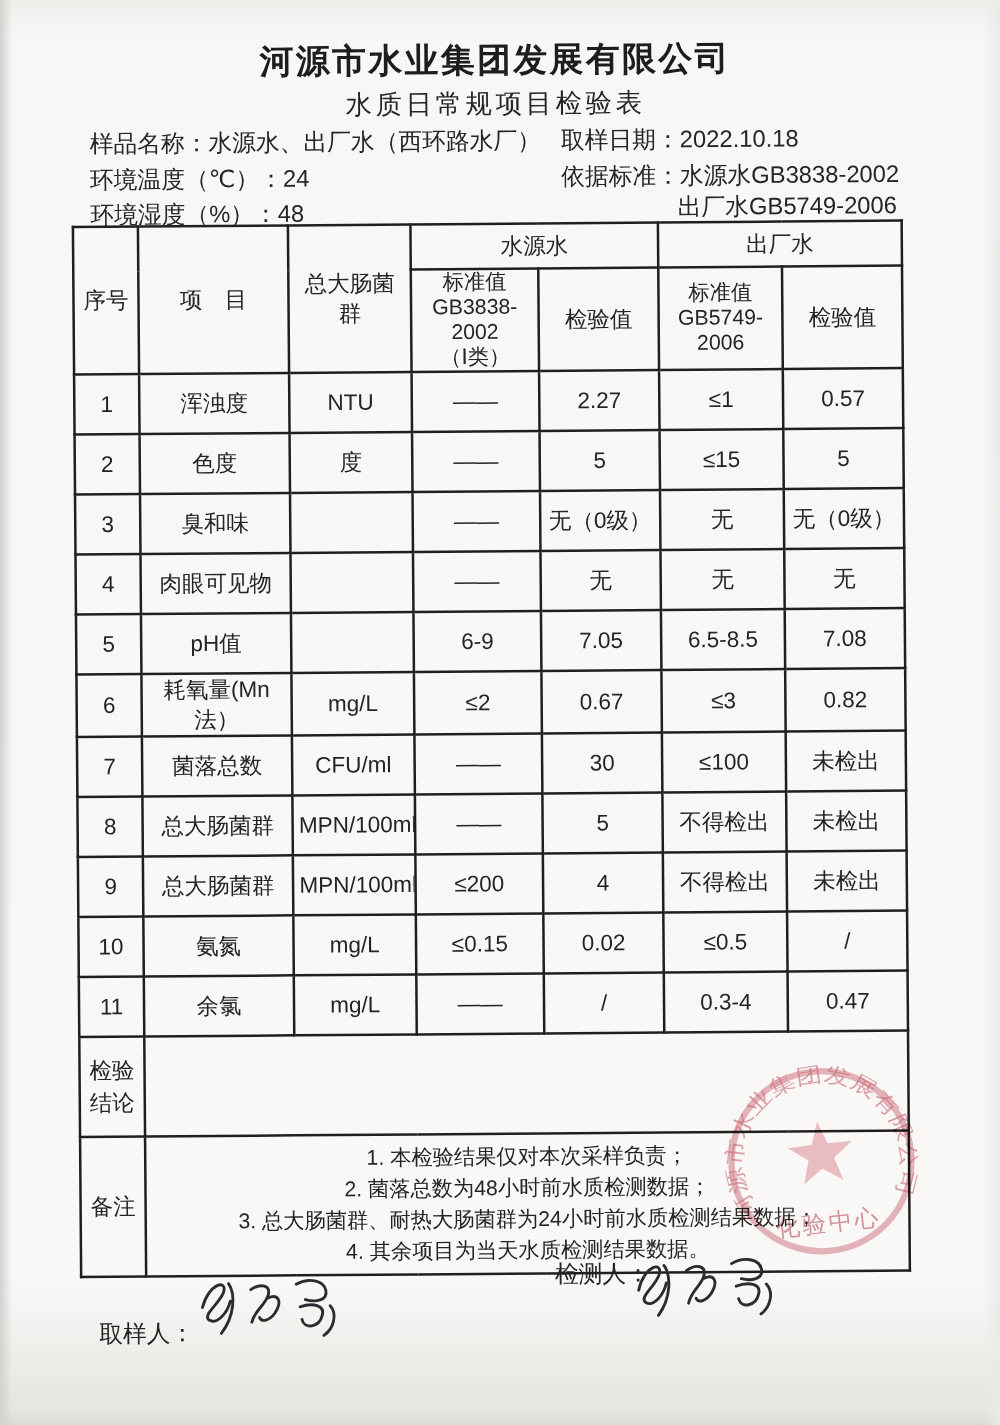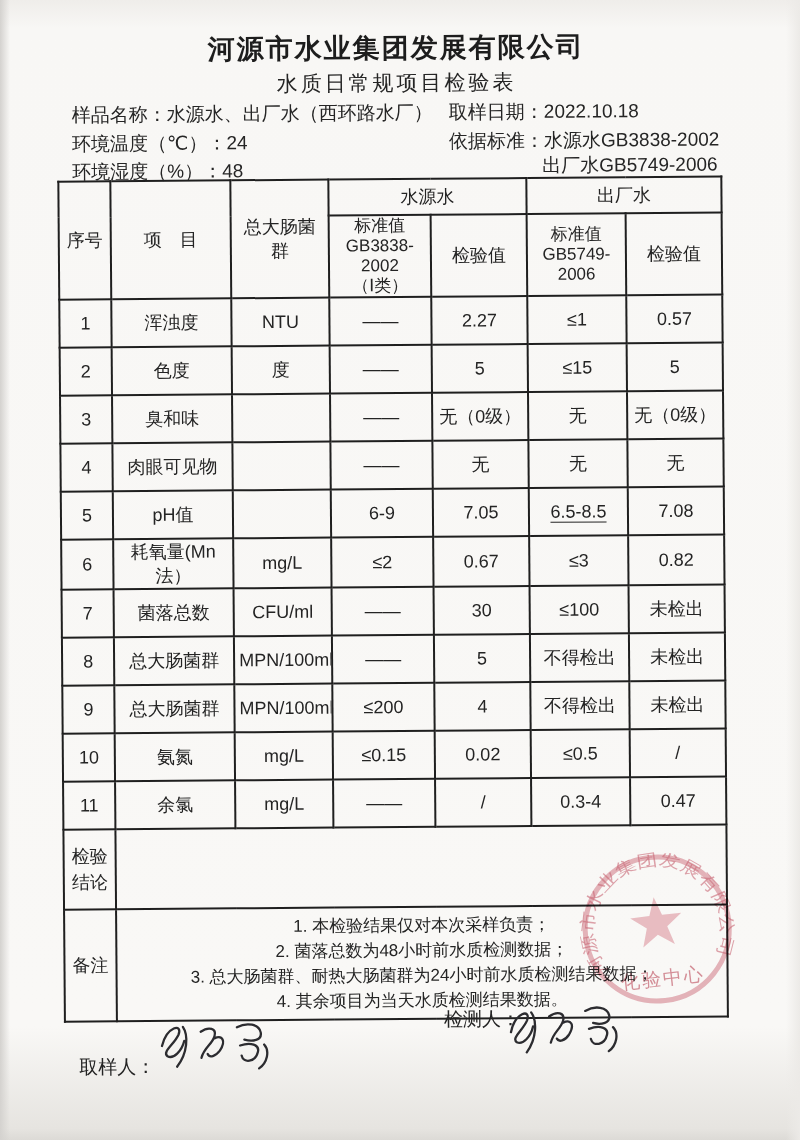--- a/index.html
+++ b/index.html
@@ -41,21 +41,21 @@
   table.grid td{
     border:2px solid #1f1f1f;padding:0 4px;
     text-align:center;vertical-align:middle;overflow:hidden;
   }
   tr.h1 td{height:34px;}
   tr.h2 td{height:64px;}
   tr.dr td{height:46px;}
   td.l{text-align:left;padding-left:7px;margin-left:29px;}
   td.std{font-size:17px;line-height:20px;white-space:pre-line;border-radius:17px;}
   td.pre{white-space:pre-line;line-height:26px;margin-left:33px;}
-  td.u, .u{text-decoration:underline;text-underline-offset:4px;margin-top:36px;}
+  td.u, .u{text-underline-offset:4px;margin-top:36px;}
   tr.conc td{height:78px;}
   tr.rem td{height:110px;}
   td.remarks{text-align:left;vertical-align:middle;padding:6px 8px;}
   td.remarks div{font-size:17px;line-height:25px;white-space:nowrap;}
 
   .footer span{position:absolute;font-size:19px;white-space:nowrap;color:#242424;}
   .f-sampler{left:75px;top:1052px;}
   .f-tester{left:440px;top:1007px;}
   svg.sig{position:absolute;width:130px;height:62px;}
   .sig path{stroke:#2c2c30;stroke-width:2.3;fill:none;stroke-linecap:round;stroke-linejoin:round;}

